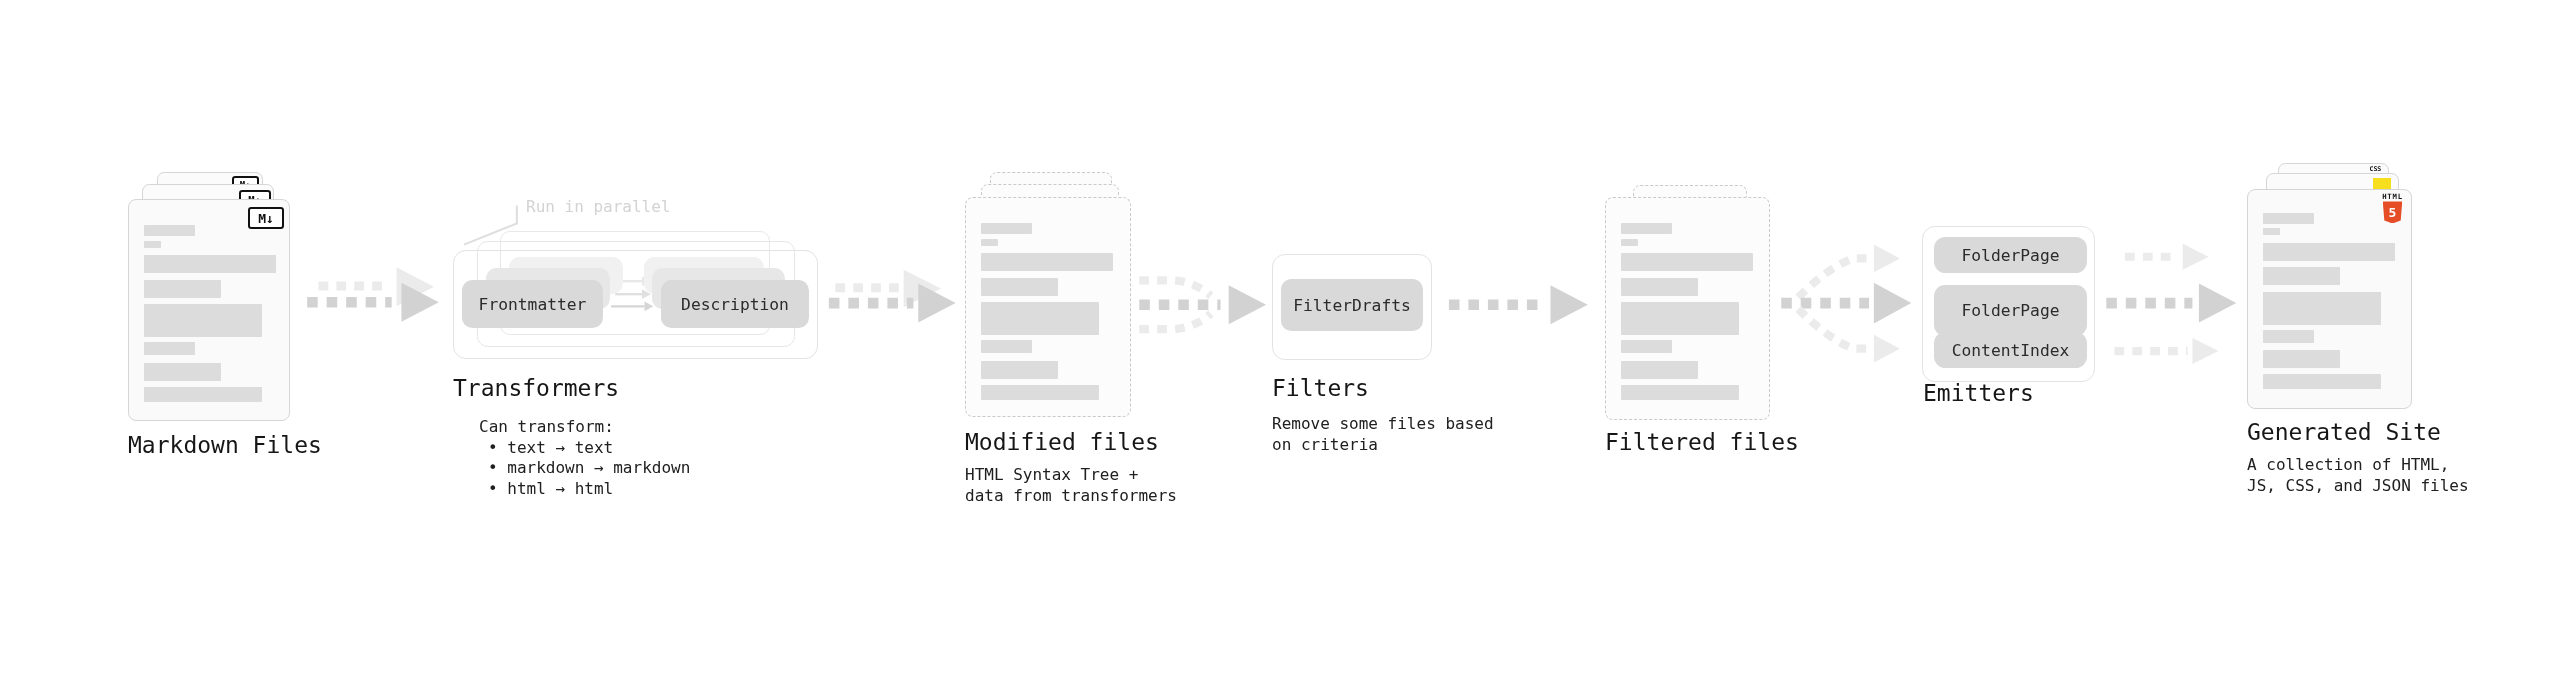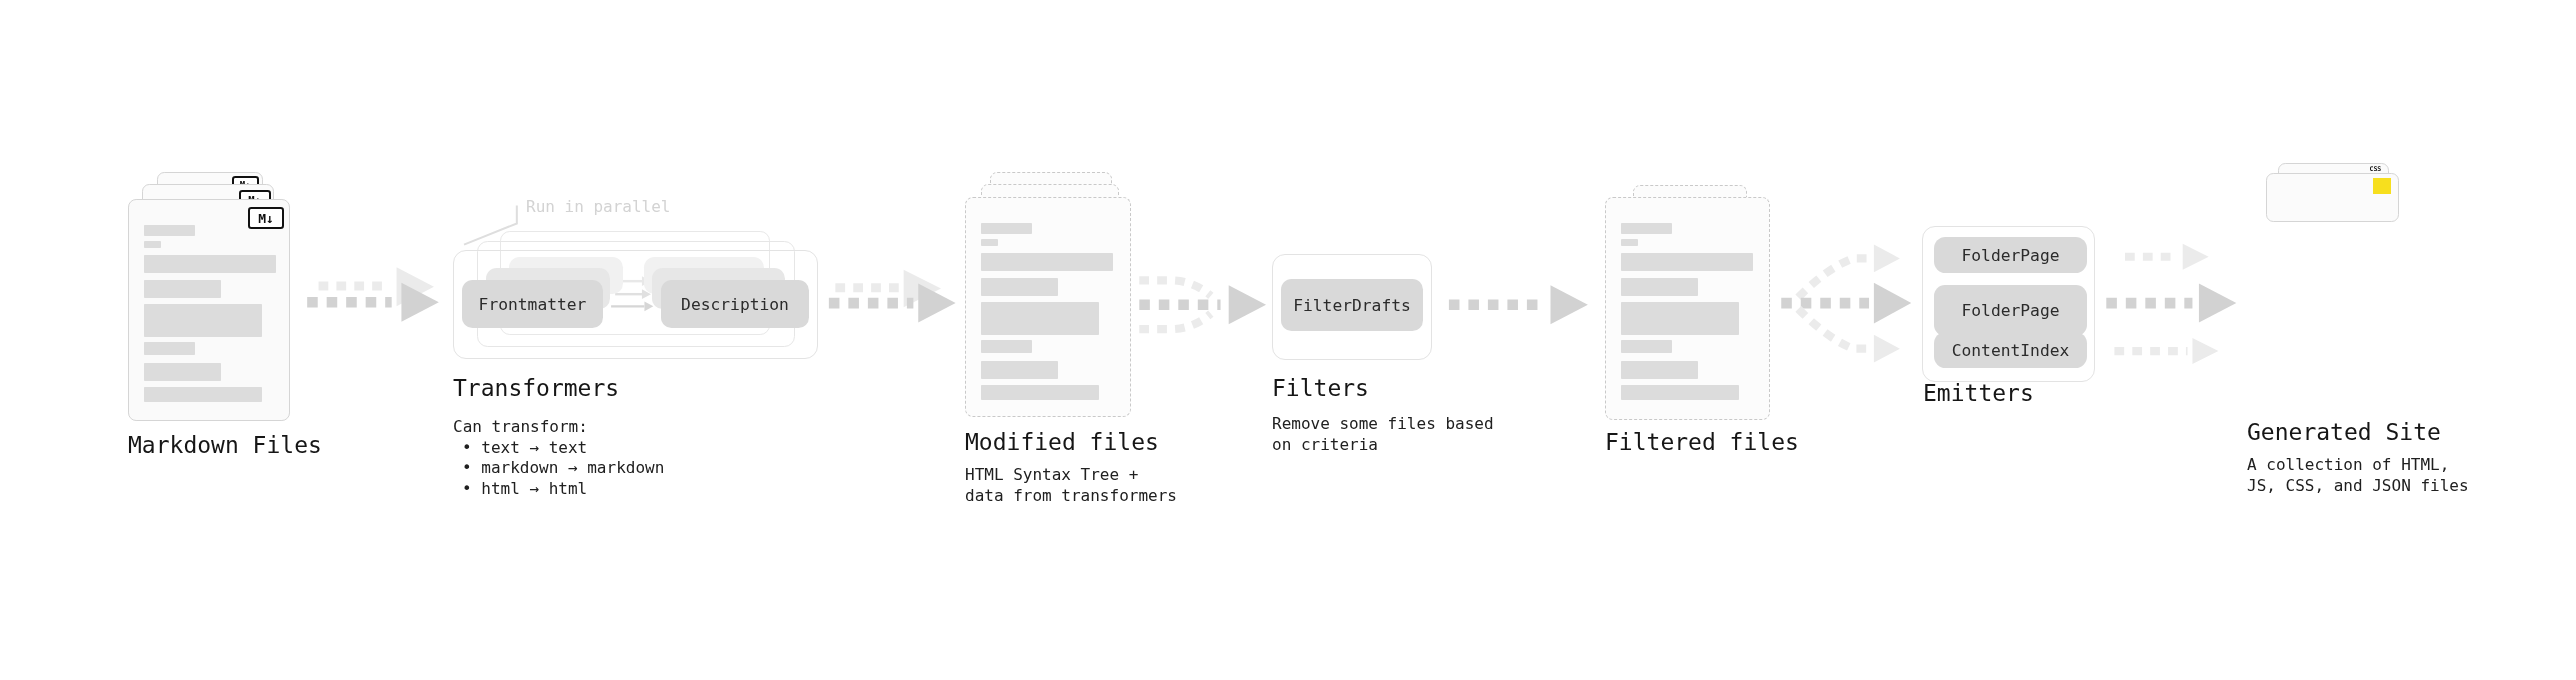--- a/index.html
+++ b/index.html
@@ -137,21 +137,21 @@
   <div class="pill ghost1" style="left:486px;top:268px;width:124px;height:41px;"></div>
   <div class="pill" style="left:462px;top:280px;width:141px;height:48px;">
       <span>Frontmatter</span>
     </div>
   <div class="pill ghost2" style="left:644px;top:257px;width:120px;height:37px;"></div>
   <div class="pill ghost1" style="left:652px;top:268px;width:133px;height:41px;"></div>
   <div class="pill" style="left:661px;top:280px;width:148px;height:48px;">
       <span>Description</span>
     </div>
   <div class="title" style="left:453px;top:375px;">Transformers</div>
-  <div class="sub" style="left:453px;top:417px;">
+  <div class="sub" style="left:479px;top:417px;">
     <span>Can transform:</span>
     <span class="indent">• text → text</span>
     <span class="indent">• markdown → markdown</span>
     <span class="indent">• html → html</span>
   </div>
 
   <div class="doc dashed back" style="left:990px;top:172px;width:122px;height:49px;z-index:1;"></div>
   <div class="doc dashed back" style="left:981px;top:184px;width:138px;height:49px;z-index:2;"></div>
   <div class="doc dashed" style="left:965px;top:197px;width:166px;height:220px;z-index:3;">
     <div class="doc-line" style="left:15.4px;top:25px;width:51px;height:11.4px;"></div>
@@ -206,20 +206,36 @@
 
   <div class="doc back" style="left:2278px;top:163px;width:111px;height:49px;z-index:1;">
     <div class="css-badge" style="right:4.9px;top:1.6px;">
       <span class="css-txt">CSS</span>
       <span class="css-bar" style="background: rgb(41, 101, 241);"></span>
     </div>
   </div>
   <div class="doc back" style="left:2266px;top:173px;width:133px;height:49px;z-index:2;">
     <div class="js-badge" style="right: 7.3px; top: 4.1px; width: 18px; height: 16.3px; background: rgb(247, 223, 30);"></div>
   </div>
+  <div class="doc" style="left:2247px;top:189px;width:165px;height:220px;z-index:3;">
+    <div class="html5-badge" style="right:8.1px;top:3.3px;">
+      <span class="h5-txt">HTML</span>
+      <span class="h5-shield" style="background: rgb(228, 77, 38);">
+          <span>5</span>
+        </span>
+    </div>
+    <div class="doc-line" style="left:15.4px;top:23px;width:51px;height:11.4px;"></div>
+    <div class="doc-line" style="left:15.4px;top:38px;width:17px;height:6.5px;"></div>
+    <div class="doc-line" style="left:15.4px;top:53px;width:132px;height:18px;"></div>
+    <div class="doc-line" style="left:15.4px;top:77px;width:77px;height:18px;"></div>
+    <div class="doc-line" style="left:15.4px;top:102px;width:118px;height:32.5px;"></div>
+    <div class="doc-line" style="left:15.4px;top:140px;width:51px;height:13px;"></div>
+    <div class="doc-line" style="left:15.4px;top:160px;width:77px;height:18px;"></div>
+    <div class="doc-line" style="left:15.4px;top:184px;width:118px;height:14.6px;"></div>
+  </div>
   <div class="title" style="left:2247px;top:419px;">Generated Site</div>
   <div class="sub" style="left:2247px;top:455px;">
     <span>A collection of HTML,</span>
     <span>JS, CSS, and JSON files</span>
   </div>
 
 </div>
 
 
 </body></html>

